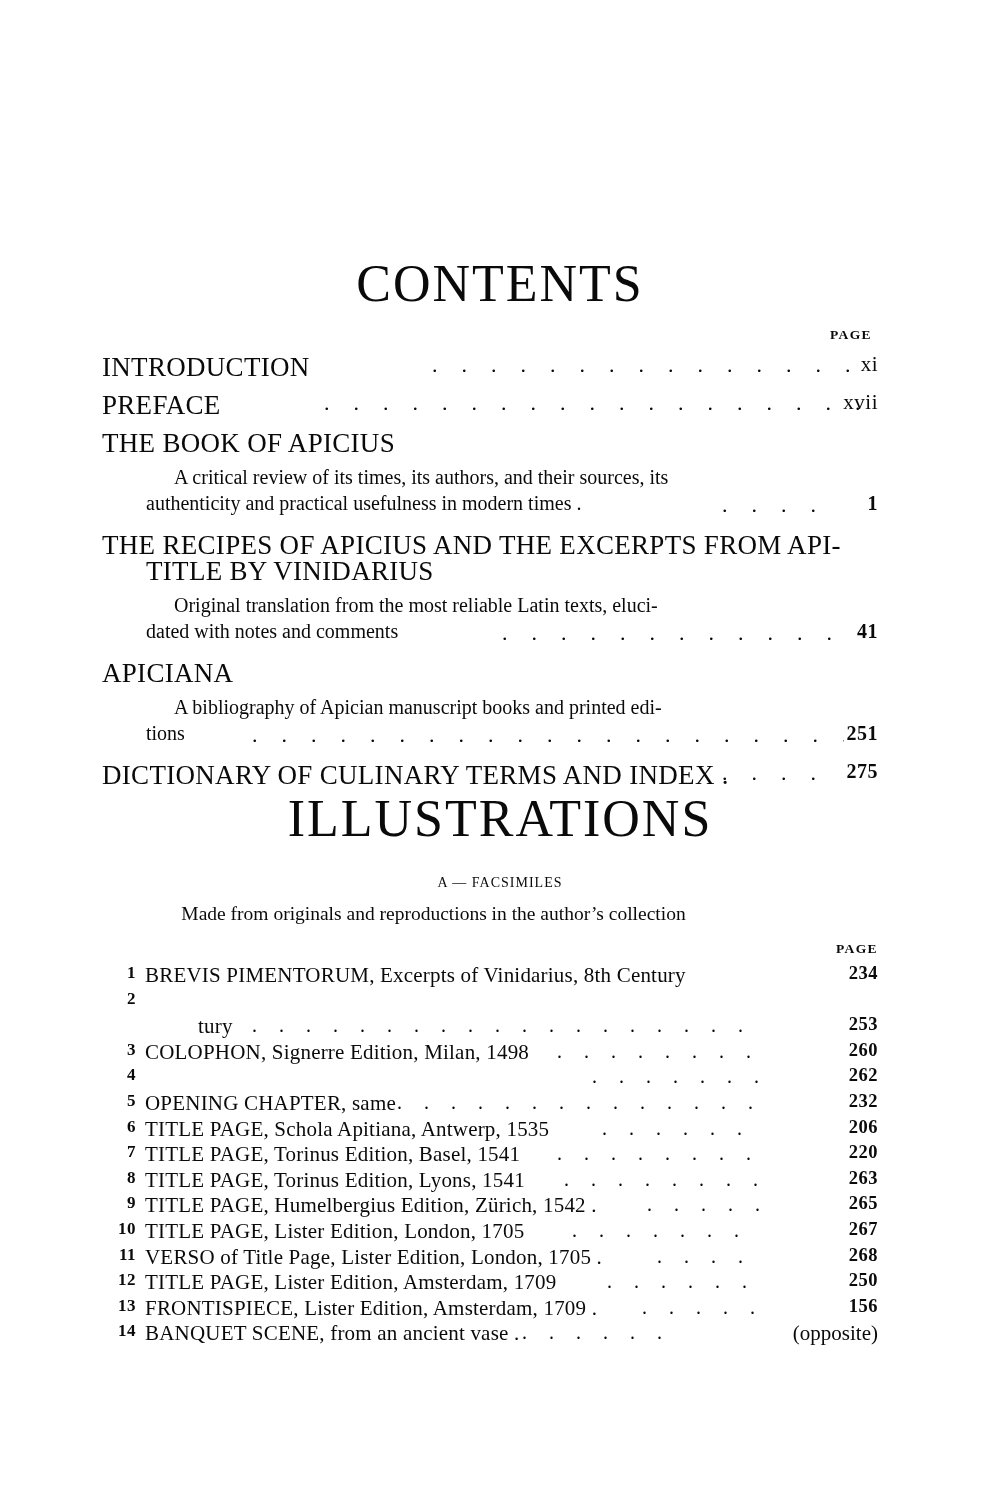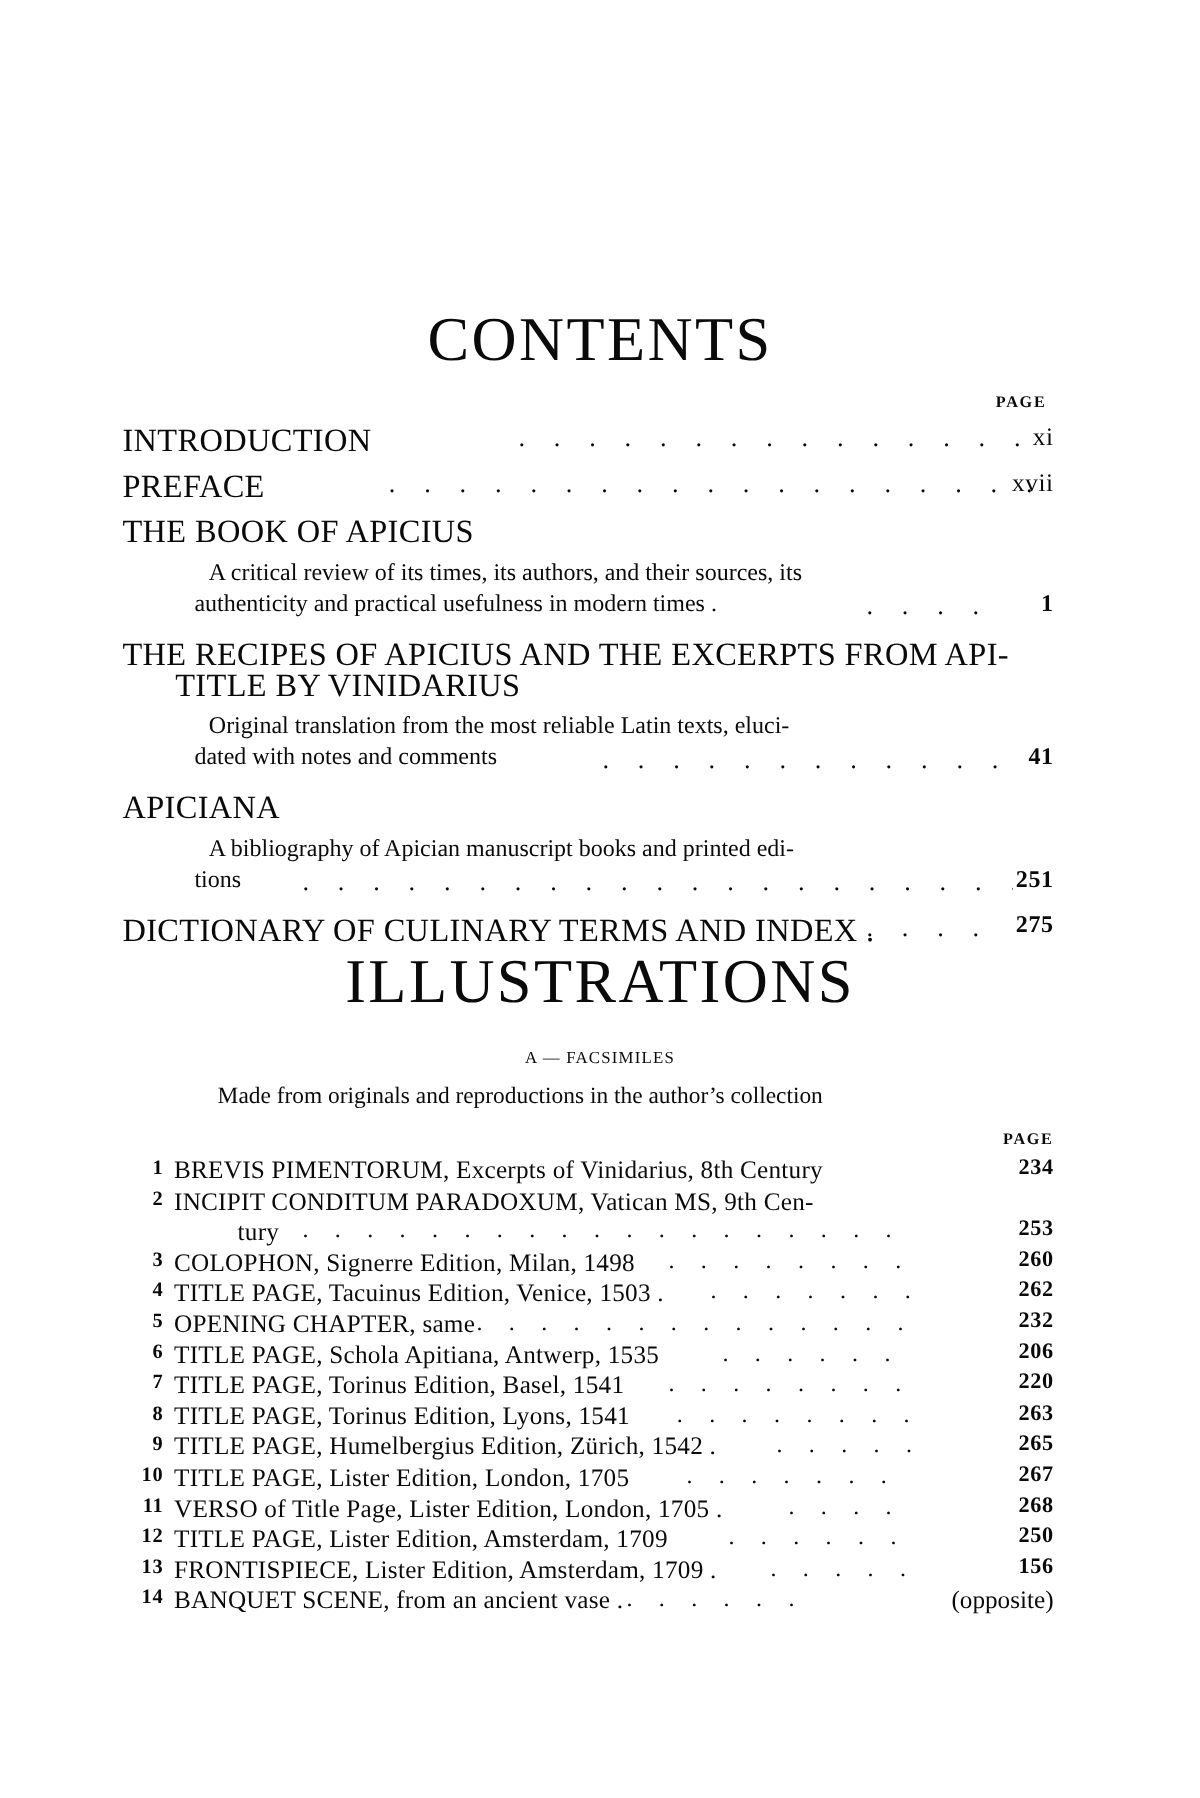--- a/index.html
+++ b/index.html
@@ -84,21 +84,21 @@
     font-size: 27px;
     letter-spacing: 0.3px;
     white-space: nowrap;
   }
   .c-label.sub {
     font-size: 20px;
     letter-spacing: 0;
   }
   .c-label.indent1 { left: 44px; }
   .c-label.indent2 { left: 72px; }
-  .c-label.indent-cont { left: 60px; text-align: right; }
+  .c-label.indent-cont { left: 44px; text-align: right; }
 
   
   .leaders {
     position: absolute;
     top: 0;
     height: 26px;
     overflow: hidden;
     white-space: nowrap;
     font-size: 22px;
     letter-spacing: 24px;
@@ -247,37 +247,35 @@
   <div class="page-header" id="illus-page-header">PAGE</div>
 
   <div id="illus-list">
       <div class="i-row">
         <span class="i-idx">1</span>
         <span class="i-text">BREVIS PIMENTORUM, Excerpts of Vinidarius, 8th Century</span>
         <span class="i-num">234</span>
       </div>
       <div class="i-row">
         <span class="i-idx">2</span>
-        <span class="i-text">INCIPIT CONDITUM PARADOXUM, Vatican MS, 9th Cen-</span>
       </div>
       <div class="i-row">
         <span class="i-idx"></span>
         <span class="i-text cont">tury</span>
         <span class="i-leaders" style="left: 150px; width: 508px;">........................................</span>
         <span class="i-num">253</span>
       </div>
       <div class="i-row">
         <span class="i-idx">3</span>
         <span class="i-text">COLOPHON, Signerre Edition, Milan, 1498</span>
         <span class="i-leaders" style="left: 455px; width: 203px;">........................................</span>
         <span class="i-num">260</span>
       </div>
       <div class="i-row">
         <span class="i-idx">4</span>
-        <span class="i-text">TITLE PAGE, Tacuinus Edition, Venice, 1503 .</span>
         <span class="i-leaders" style="left: 490px; width: 168px;">........................................</span>
         <span class="i-num">262</span>
       </div>
       <div class="i-row">
         <span class="i-idx">5</span>
         <span class="i-text">OPENING CHAPTER, same</span>
         <span class="i-leaders" style="left: 295px; width: 363px;">........................................</span>
         <span class="i-num">232</span>
       </div>
       <div class="i-row">

